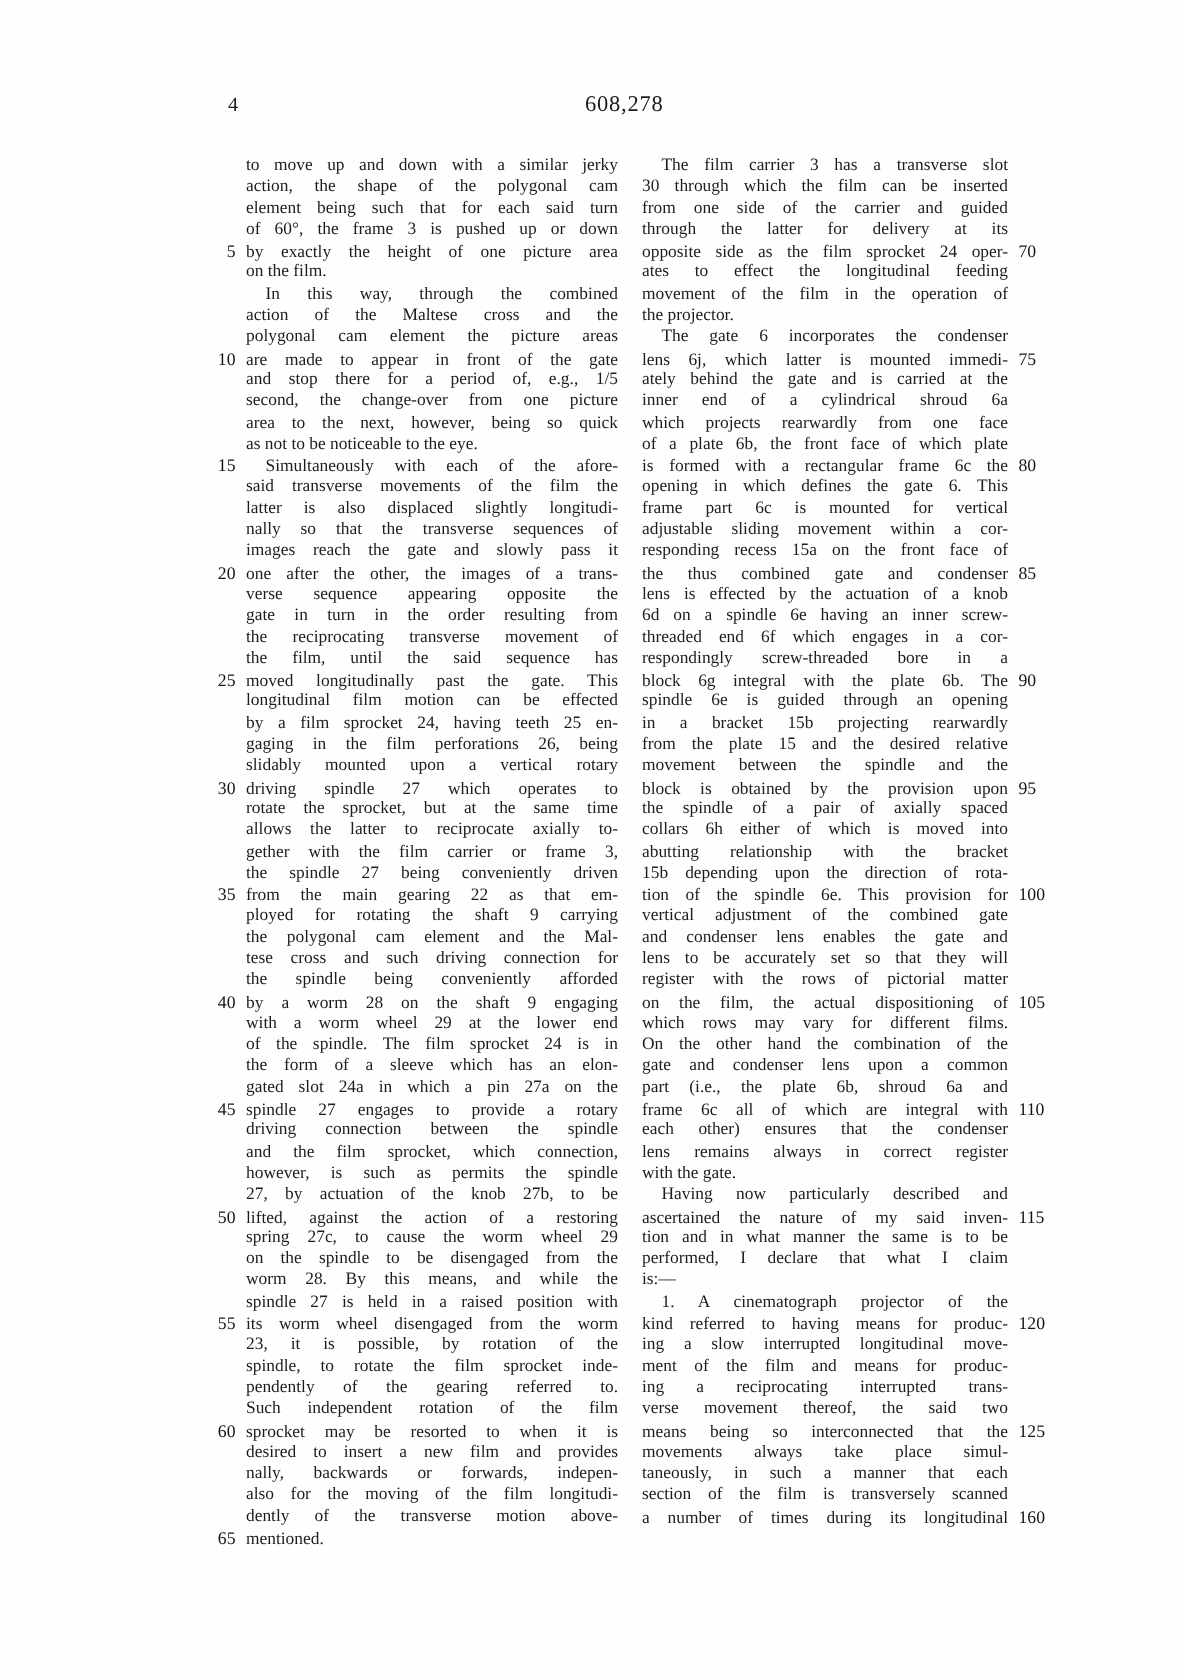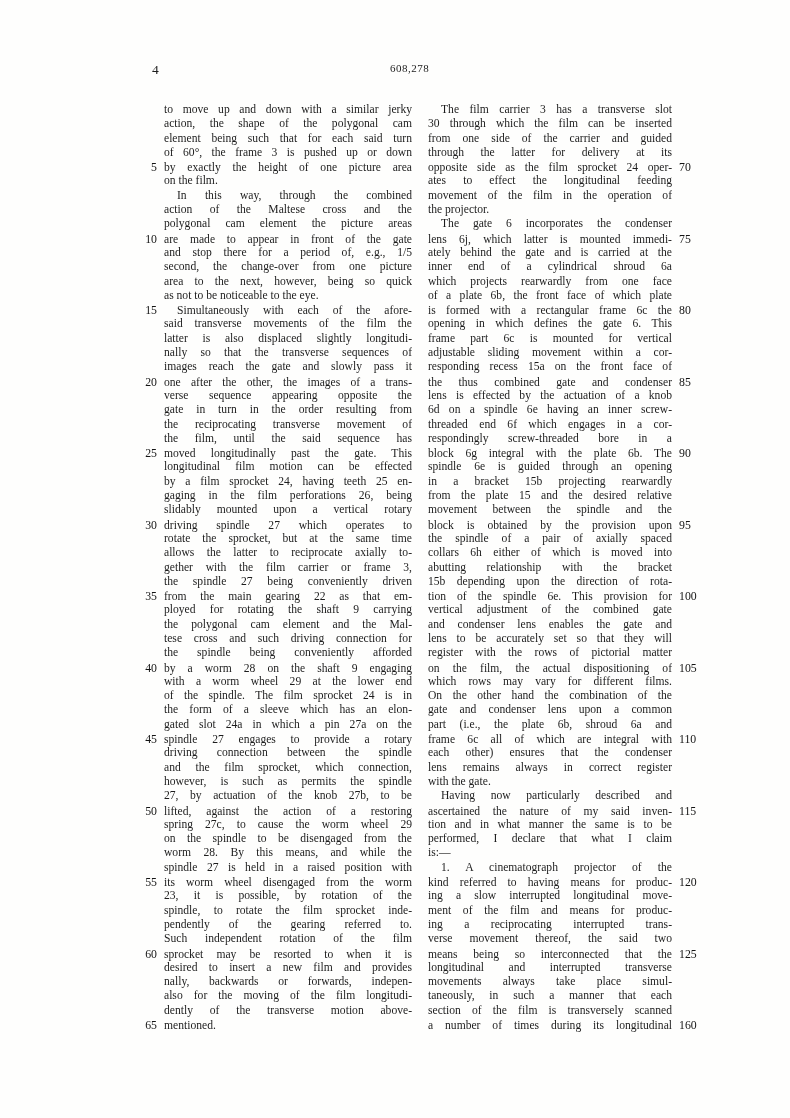--- a/index.html
+++ b/index.html
@@ -19,21 +19,21 @@
   .pageno {
     position: absolute;
     top: 62px;
     left: 152px;
     font-size: 13.5px;
   }
   .patno {
     position: absolute;
     top: 62px;
     left: 390px;
-    font-size: 11px;
+    font-size: 15px;
     letter-spacing: 0.5px;
   }
   .col {
     position: absolute;
     top: 103px;
   }
   .col-left  { left: 112px; width: 300px; }
   .col-right { left: 428px; width: 272px; }
   .line {
     display: flex;
@@ -705,24 +705,20 @@
   <div class="line">
     <span class="lnum"></span>
     <span class="ltext">verse movement thereof, the said two</span>
   </div>
 
   <div class="line">
     <span class="lnum">125</span>
     <span class="ltext">means being so interconnected that the</span>
   </div>
 
-  <div class="line">
-    <span class="lnum"></span>
-    <span class="ltext">longitudinal and interrupted transverse</span>
-  </div>
 
   <div class="line">
     <span class="lnum"></span>
     <span class="ltext">movements always take place simul-</span>
   </div>
 
   <div class="line">
     <span class="lnum"></span>
     <span class="ltext">taneously, in such a manner that each</span>
   </div>

